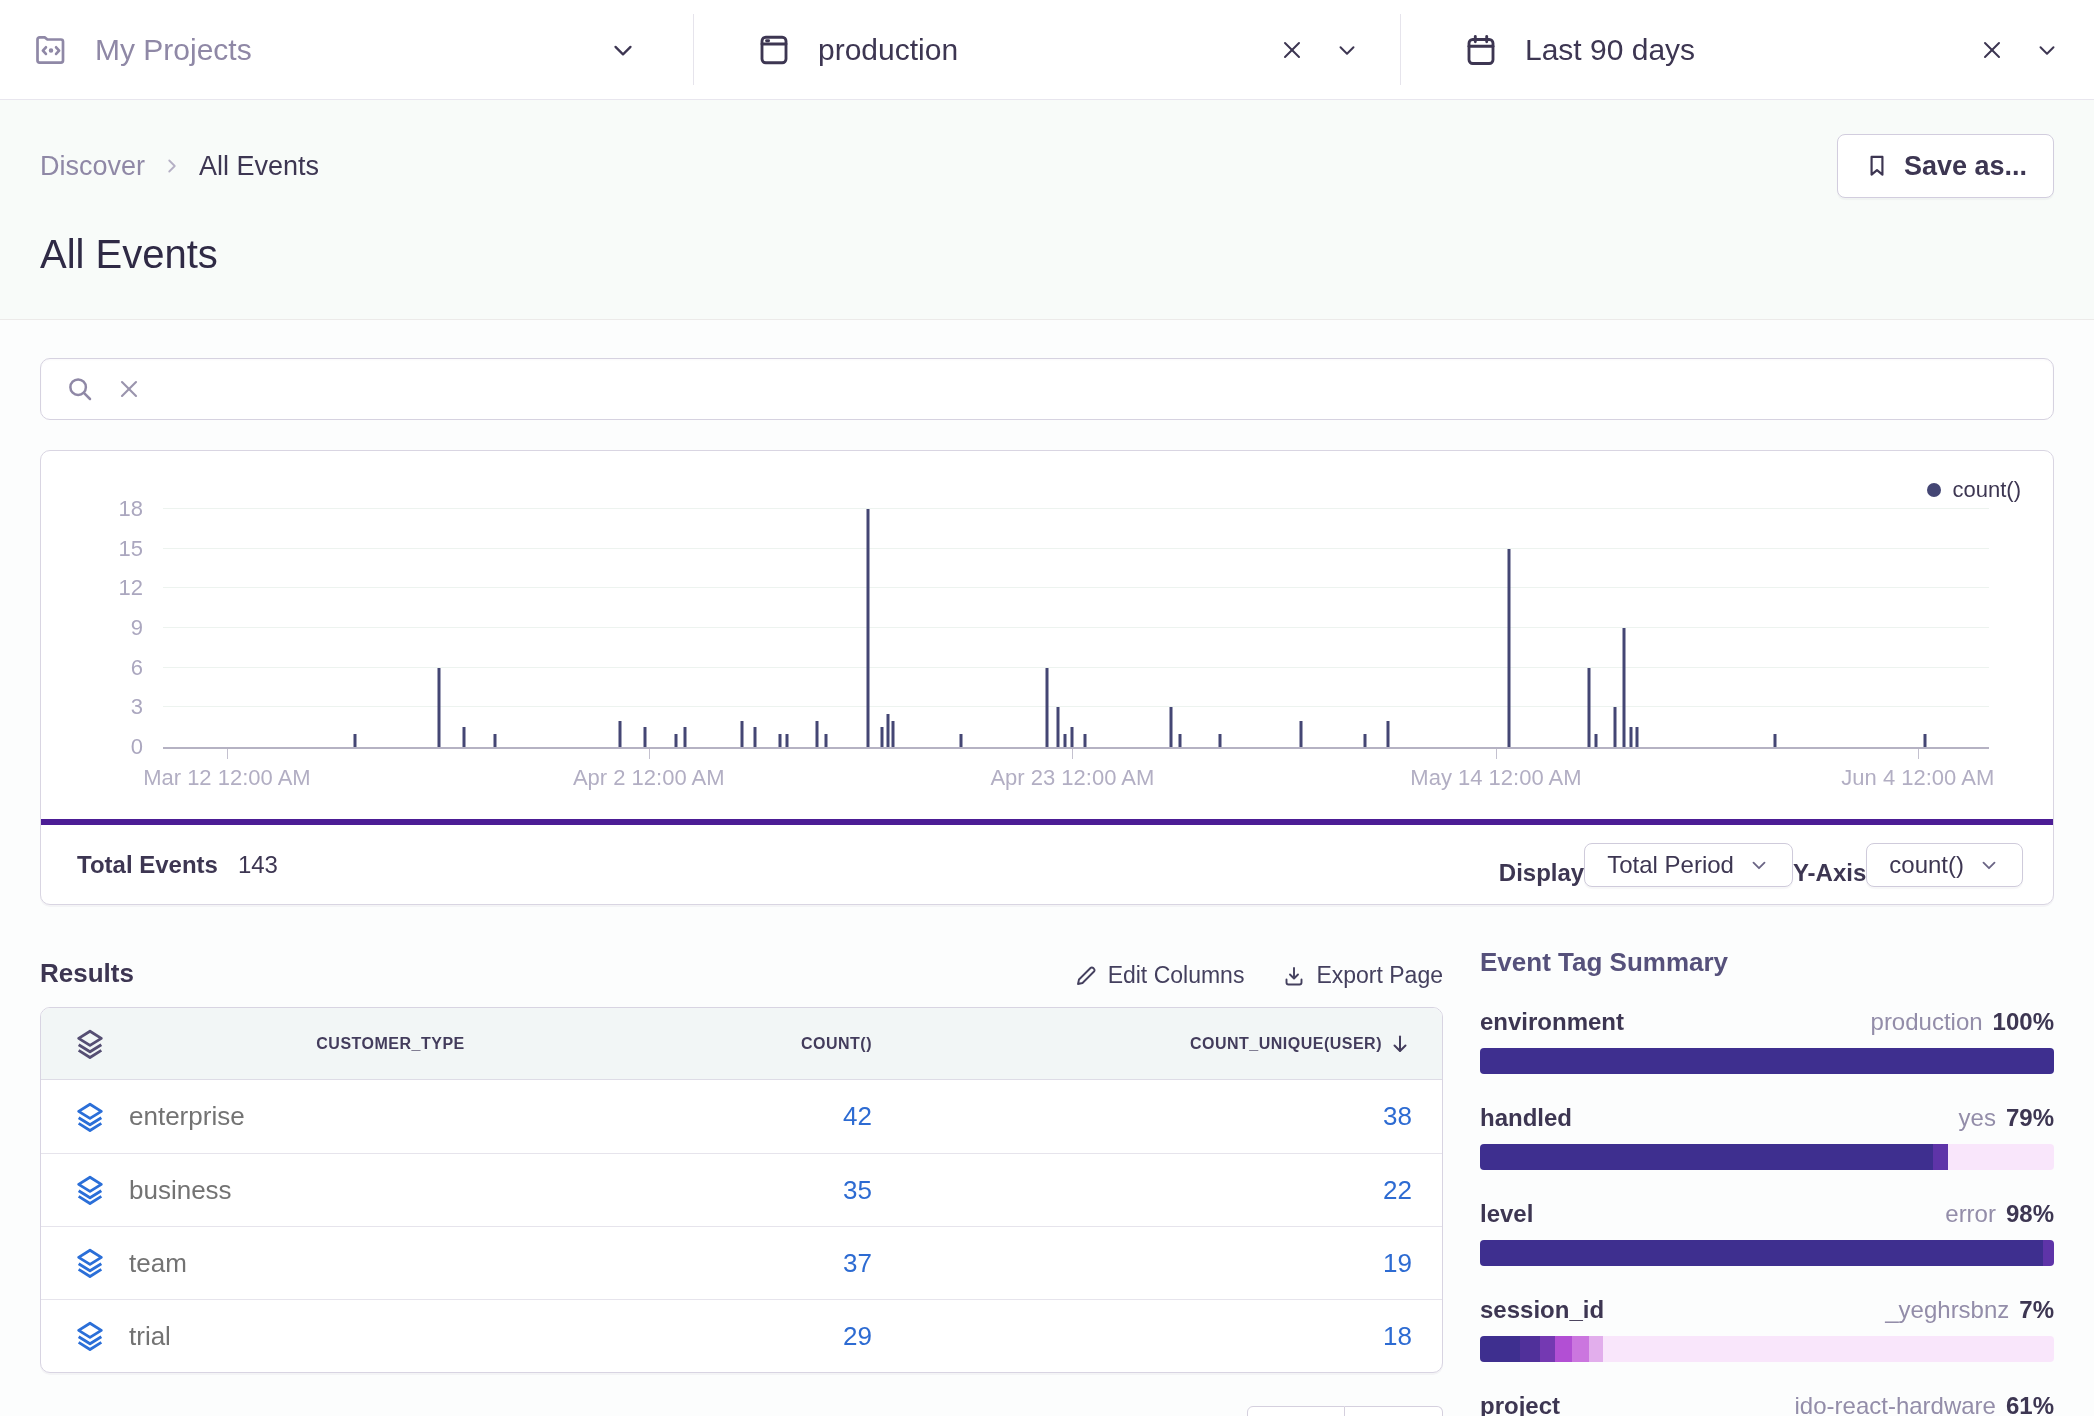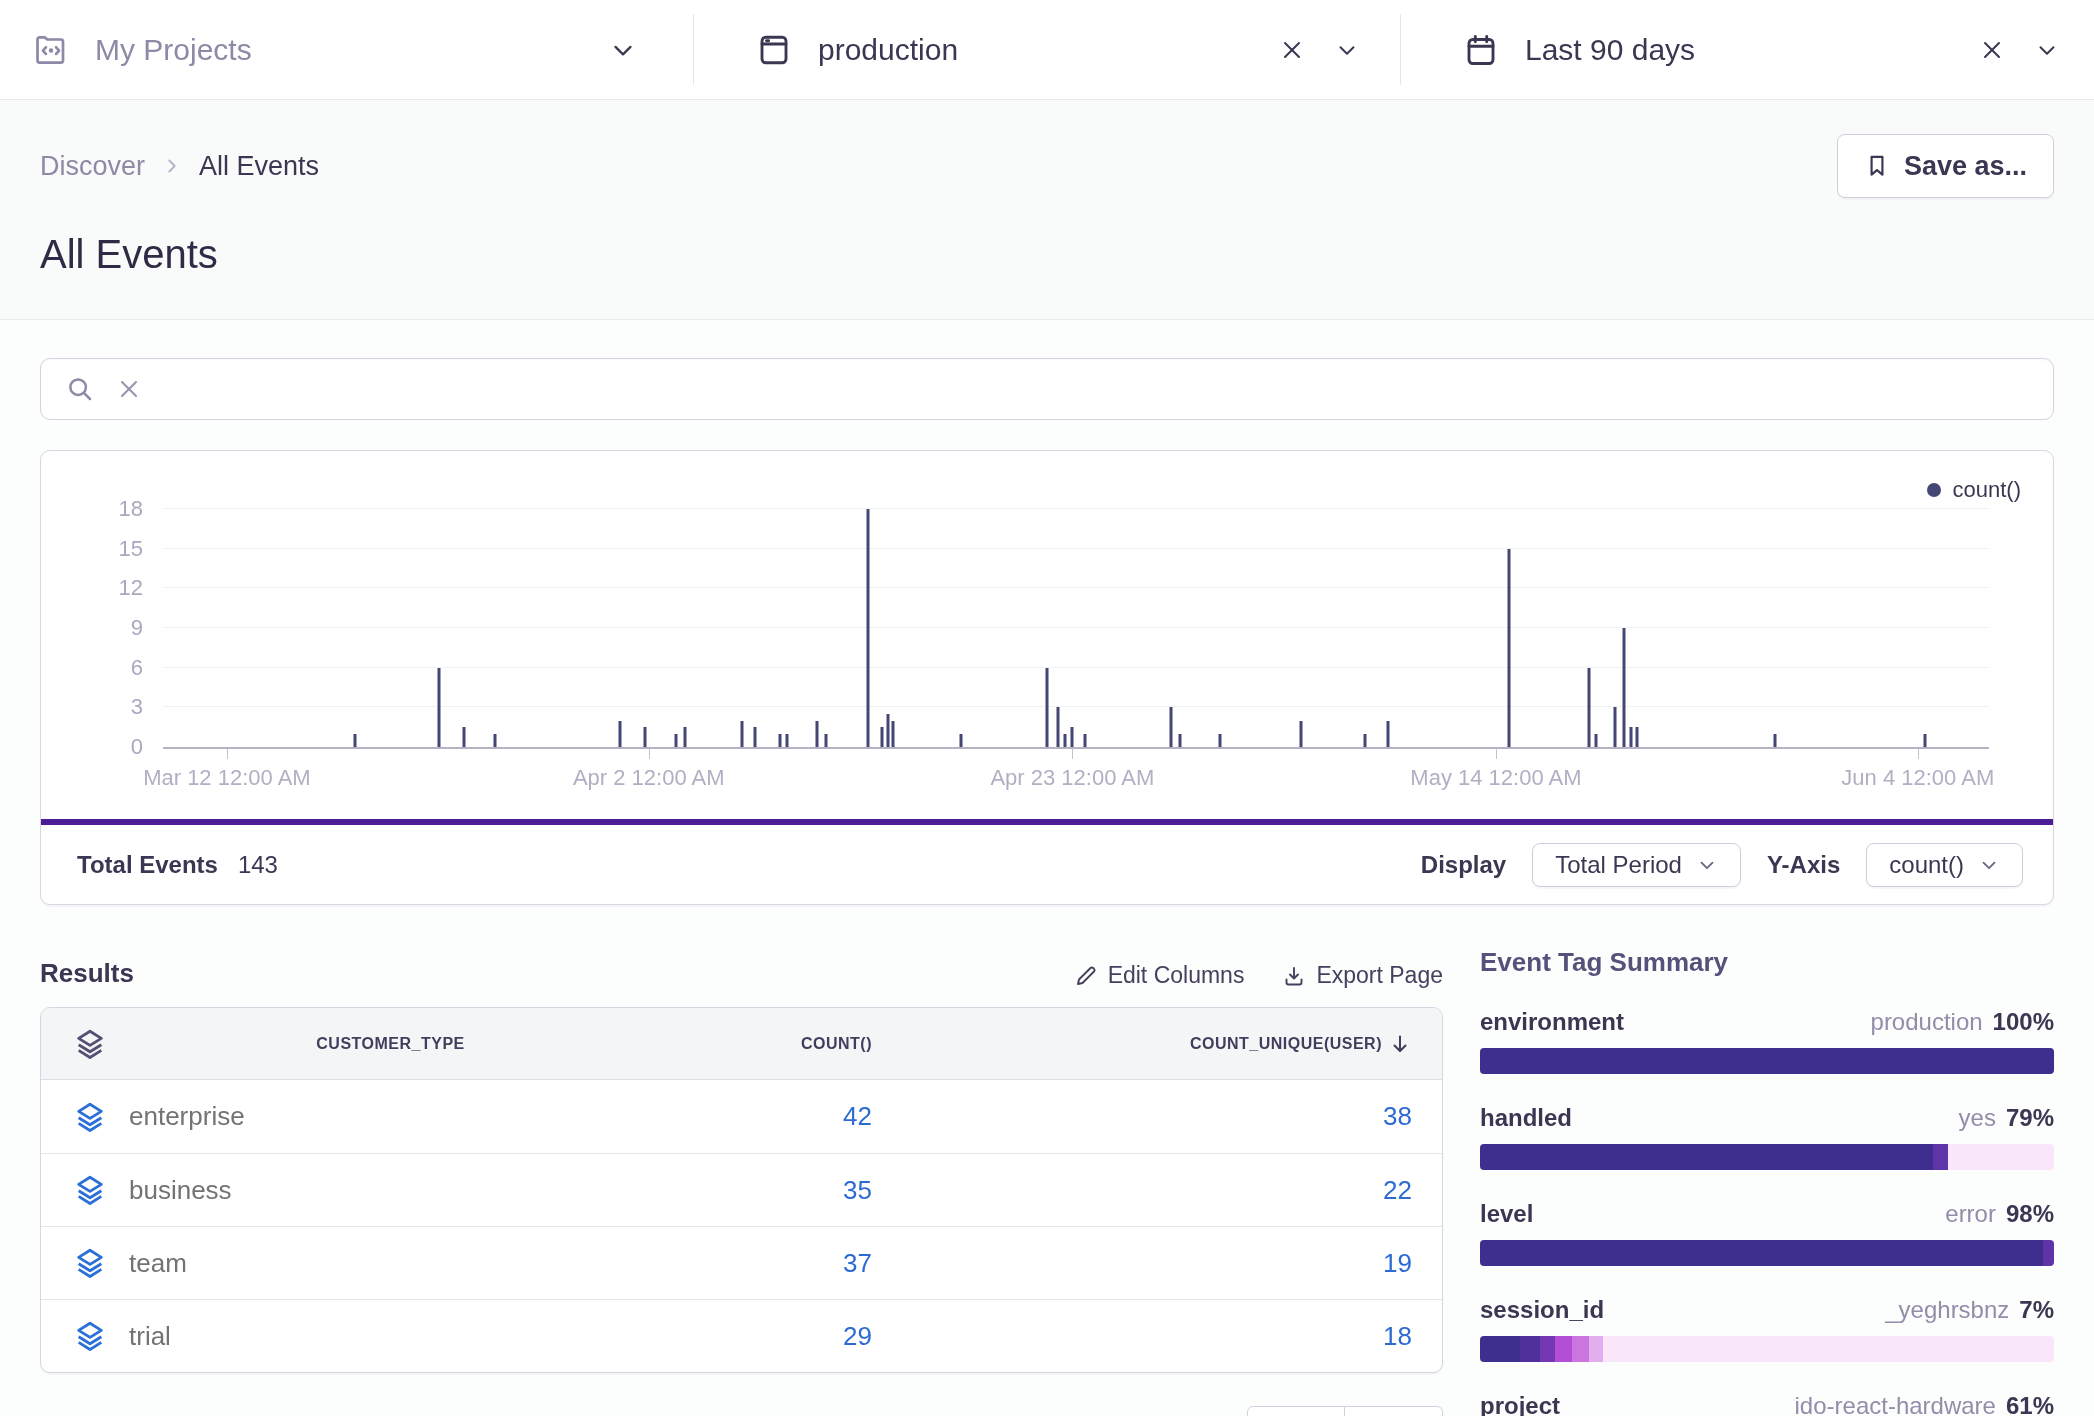--- a/index.html
+++ b/index.html
@@ -82,21 +82,21 @@
   .xlab { position:absolute; top:16px; transform:translateX(-50%);
           white-space:nowrap; font-size:22px; color:#b2aec3; }
   .xaxis-area { position:relative; height:70px; margin:0 64px 0 122px; }
 
   .chart-footer {
     display:flex; align-items:center;
     height:85px; border-top:6px solid #4c1d95; padding:0 30px 0 36px;
   }
   .total-label { font-size:24px; font-weight:700; color:#3d3652; }
   .total-value { font-size:24px; color:#3d3652; margin-left:20px; }
-  .footer-controls { margin-left:auto; display:flex; align-items:center; gap:26px; }
+  .footer-controls { margin-left:auto; display:flex; align-items:flex-end; }
   .ctl-label { font-size:24px; font-weight:700; color:#3d3652; }
   .dropdown-btn {
     display:flex; align-items:center; gap:14px;
     height:44px; padding:0 22px;
     background:#ffffff; border:1px solid #cfcbdb; border-radius:8px;
     box-shadow:0 2px 1px rgba(50,40,80,0.04);
     font-size:24px; color:#3d3652; cursor:pointer;
   }
 
   

